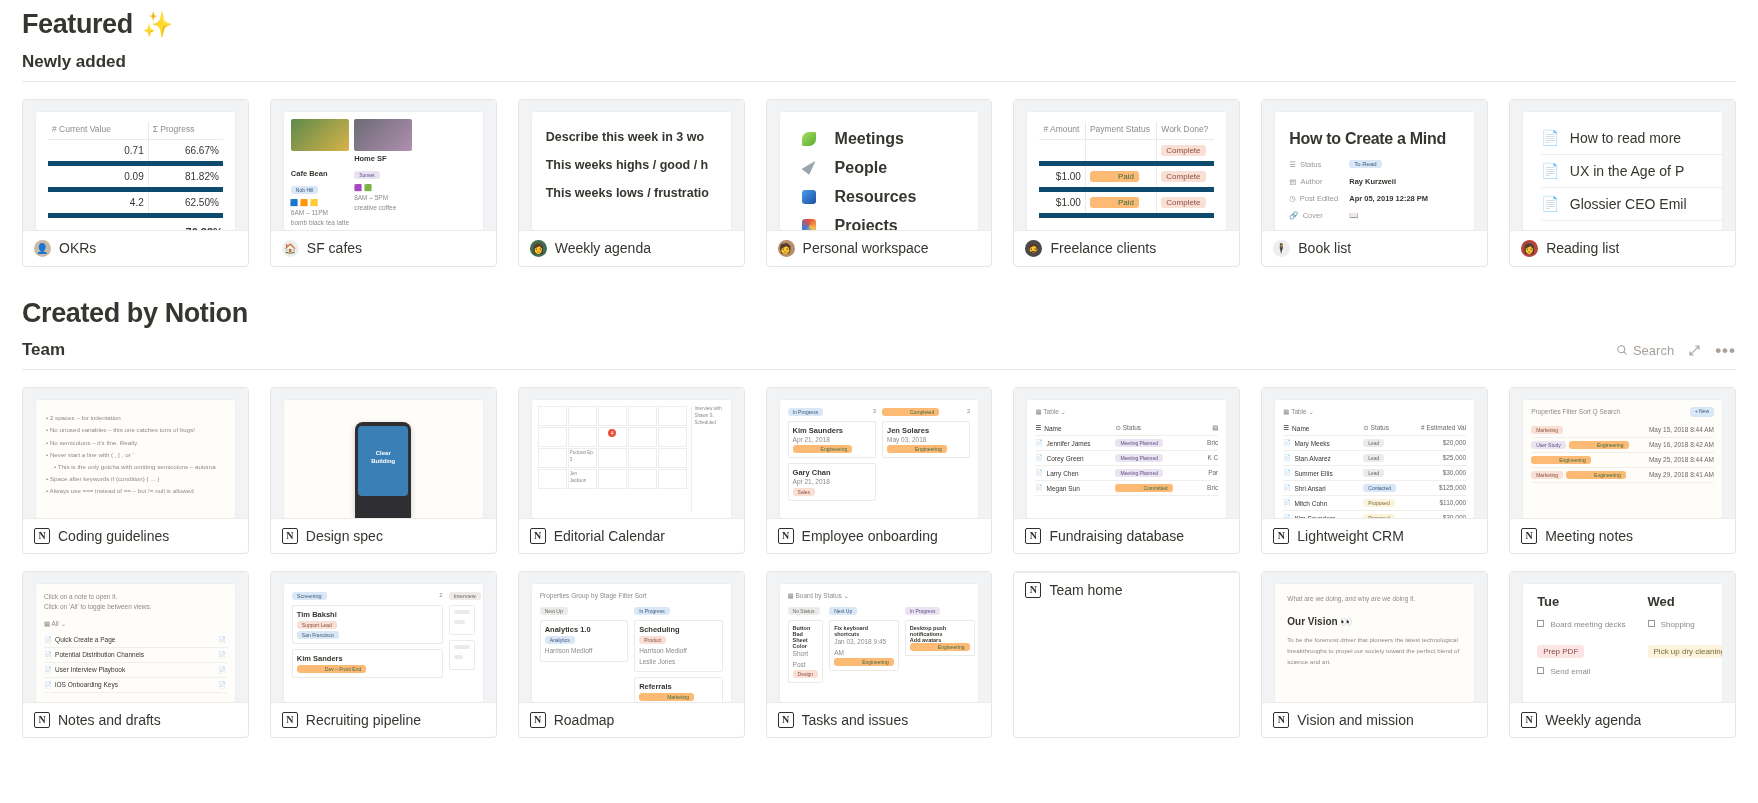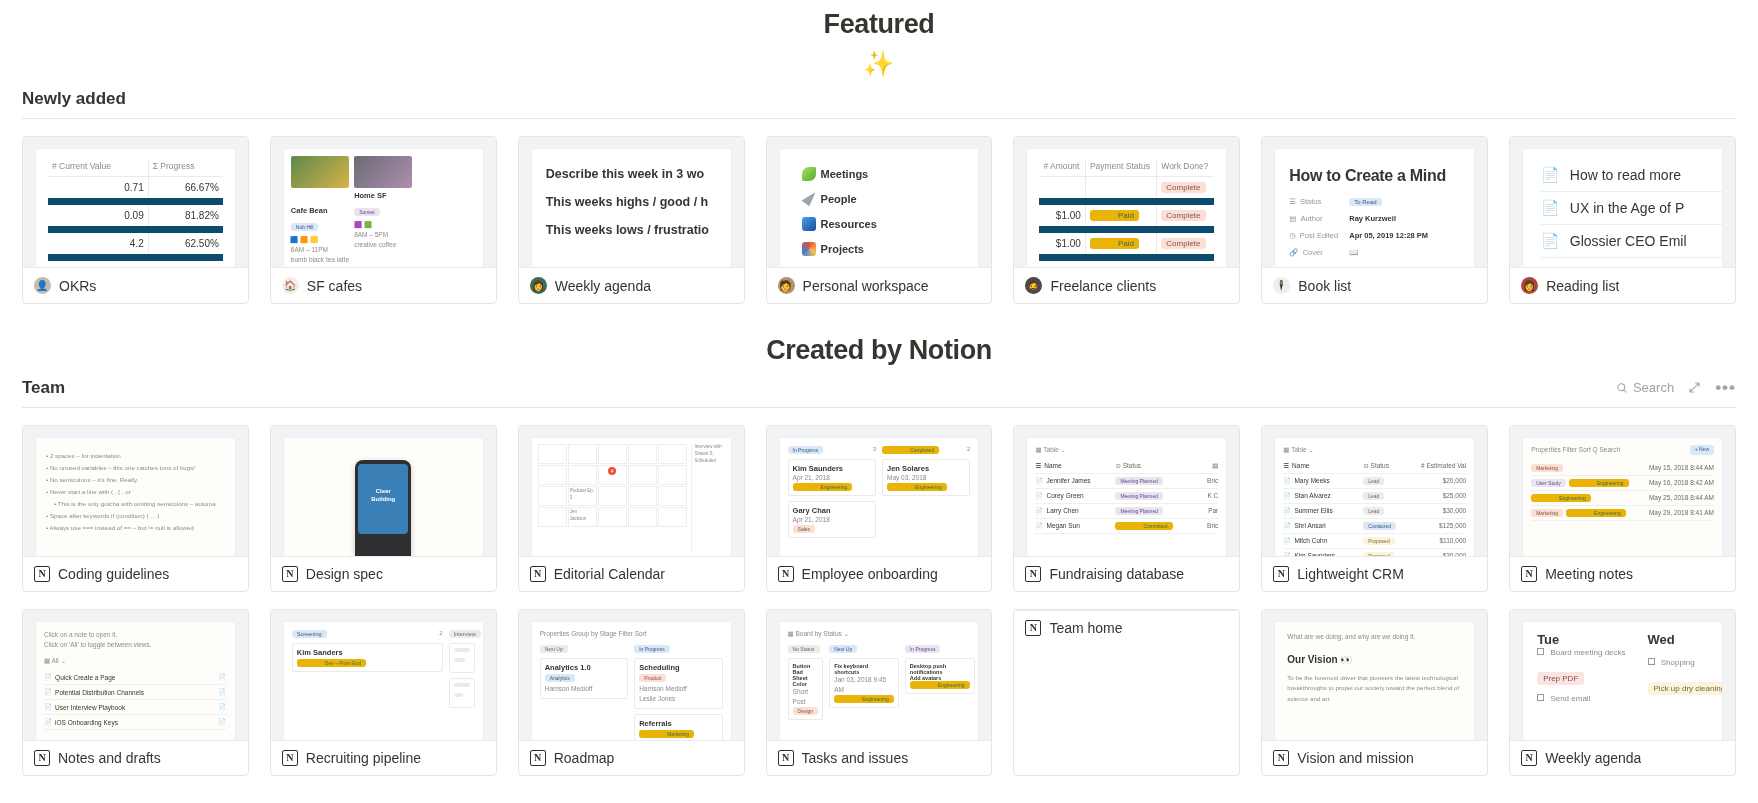--- a/index.html
+++ b/index.html
@@ -10,21 +10,20 @@
     color: #37352f;
     overflow: hidden;
   }
   .page { padding: 0 22px; }
 
   
   .section-title {
     font-size: 27px; font-weight: 700; letter-spacing: -0.4px;
     display: flex; align-items: center; gap: 10px;
     line-height: 1.1;
-    flex-direction: column;
   }
   .section-title .emoji { font-size: 25px; }
   .subsection {
     font-size: 17px; font-weight: 600; color: #37352f;
     padding: 12px 0 9px 0;
     border-bottom: 1px solid #e8e7e4;
     display: flex; align-items: center; justify-content: space-between;
   }
   .sub-tools { display: flex; align-items: center; gap: 14px; }
   .sub-tools .tool {
@@ -89,42 +88,42 @@
     font-size: 10px; font-weight: 700; font-family: "Liberation Serif", serif;
     color: #2f2f2f; line-height: 1;
   }
 
   
   .mt { width: 100%; border-collapse: collapse; font-size: 8.5px; color: #6b6a66; }
   .mt th {
     font-weight: 400; text-align: left; padding: 2px 4px 5px 4px;
     border-bottom: 1px solid #eceae7; color: #8d8b86; white-space: nowrap;
   }
-  .mt td { padding: 5px 4px; border-bottom: 7px solid #0c4a6e; color: #37352f; }
+  .mt td { padding: 5px 4px; border-bottom: 5px solid #0c4a6e; color: #37352f; }
   .mt .num { text-align: right; font-size: 10px; }
   .mt .mid { border-left: 1px solid #eceae7; }
   .avgrow { text-align: right; font-size: 9px; color: #9b9894; padding-top: 8px; }
   .avgrow b { color: #37352f; font-size: 11px; }
   .pill {
     display: inline-block; border-radius: 3px; padding: 1px 5px; font-size: 8px;
   }
-  .pill.green { background: #eab308; color: #3b6b45; padding-left: 28px; }
+  .pill.green { background: #fdba74; color: #3b6b45; padding-left: 28px; }
   .pill.peach { background: #fadfd5; color: #8d5140; }
   .pill.blue  { background: #d9e7f7; color: #3b5a7c; }
   .pill.gray  { background: #ecebe9; color: #6b6a66; }
   .pill.red   { background: #fbe4e4; color: #8b4a43; }
   .pill.yellow{ background: #fbf3db; color: #7a6party; }
   .pill.purple{ background: #eae4f2; color: #5f4b80; }
 
   
   .prompt { font-size: 12.5px; font-weight: 700; color: #37352f; margin-bottom: 14px; white-space: nowrap; }
 
   
   .pw { display: flex; flex-direction: column; gap: 11px; padding-top: 12px; }
-  .pw .row { display: flex; align-items: center; gap: 5px; font-size: 11px; font-weight: 600; }
+  .pw .row { display: flex; align-items: center; gap: 19px; font-size: 16px; font-weight: 600; }
   .pw .ic { width: 14px; height: 14px; flex: 0 0 14px; border-radius: 3px; }
 
   
   .booktitle { font-size: 16px; font-weight: 700; letter-spacing: -0.3px; margin: 6px 0 12px 0; white-space: nowrap; }
   .prop { display: flex; align-items: center; gap: 8px; font-size: 7.5px; color: #9b9894; margin-bottom: 8px; }
   .prop .k { width: 52px; display: flex; align-items: center; gap: 4px; }
   .prop .v { color: #37352f; font-weight: 600; }
 
   
   .rl-row { display: flex; align-items: center; gap: 10px; padding: 7px 0; border-bottom: 1px solid #eeedea; font-size: 14px; white-space: nowrap; }
@@ -667,20 +666,25 @@
     <div class="card">
       <div class="thumb">
         <div class="inner" style="padding:8px;">
           <div class="board">
             <div class="col">
               <div class="colhead">
                 <span><span class="pill blue" style="font-size:5.5px">Screening</span></span>
                 <span>2</span>
               </div>
               <div class="cardlet">
+                <div class="tinyb">Tim Bakshi</div>
+                <div style="margin-top:2px"><span class="pill peach" style="font-size:5px">Support Lead</span></div>
+                <div style="margin-top:2px"><span class="pill blue" style="font-size:5px">San Francisco</span></div>
+              </div>
+              <div class="cardlet">
                 <div class="tinyb">Kim Sanders</div>
                 <div style="margin-top:2px"><span class="pill green" style="font-size:5px">Dev – Front End</span></div>
               </div>
             </div>
             <div style="width:26px;">
               <div class="colhead">
                 <span><span class="pill gray" style="font-size:5.5px">Interview</span></span>
               </div>
               <div class="cardlet">
                   <div class="fl"></div>
@@ -807,21 +811,21 @@
       <div class="card-foot">
         <span class="nicon">N</span>
         <span class="lbl">Vision and mission</span>
       </div>
     </div>
 
     <div class="card">
       <div class="thumb">
         <div class="inner" style="padding:10px 0 0 14px;display:flex;gap:22px;">
           <div>
-            <div style="font-size:13px;font-weight:700;">Tue</div>
+            <div style="font-size:13px;font-weight:700;margin-bottom:10px;">Tue</div>
             <div class="tiny" style="font-size:8px;margin-bottom:8px;white-space:nowrap;">
               <span style="display:inline-block;width:7px;height:7px;border:1px solid #9b9894;margin-right:4px;"></span>
               <span>Board meeting decks</span>
             </div>
             <div style="margin-bottom:8px;"><span class="pill red" style="font-size:8px;padding:2px 6px;">Prep PDF</span></div>
             <div class="tiny" style="font-size:8px;white-space:nowrap;">
               <span style="display:inline-block;width:7px;height:7px;border:1px solid #9b9894;margin-right:4px;"></span>
               <span>Send email</span>
             </div>
           </div>

